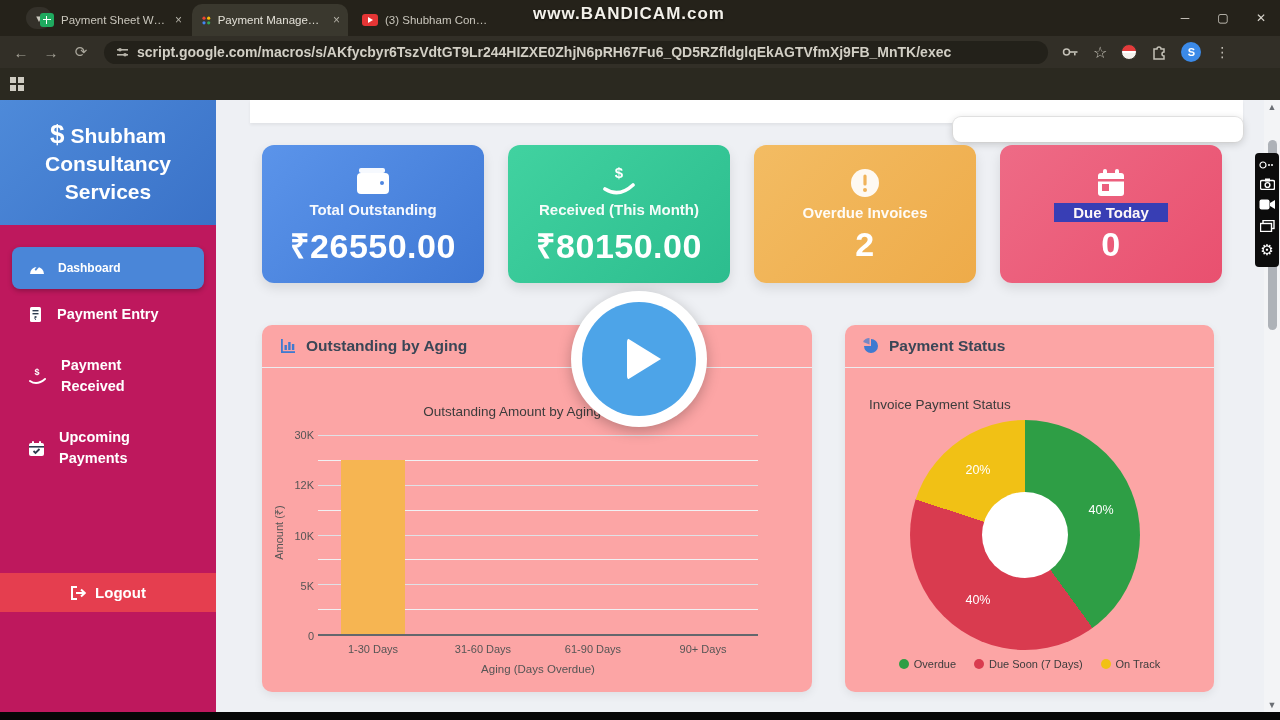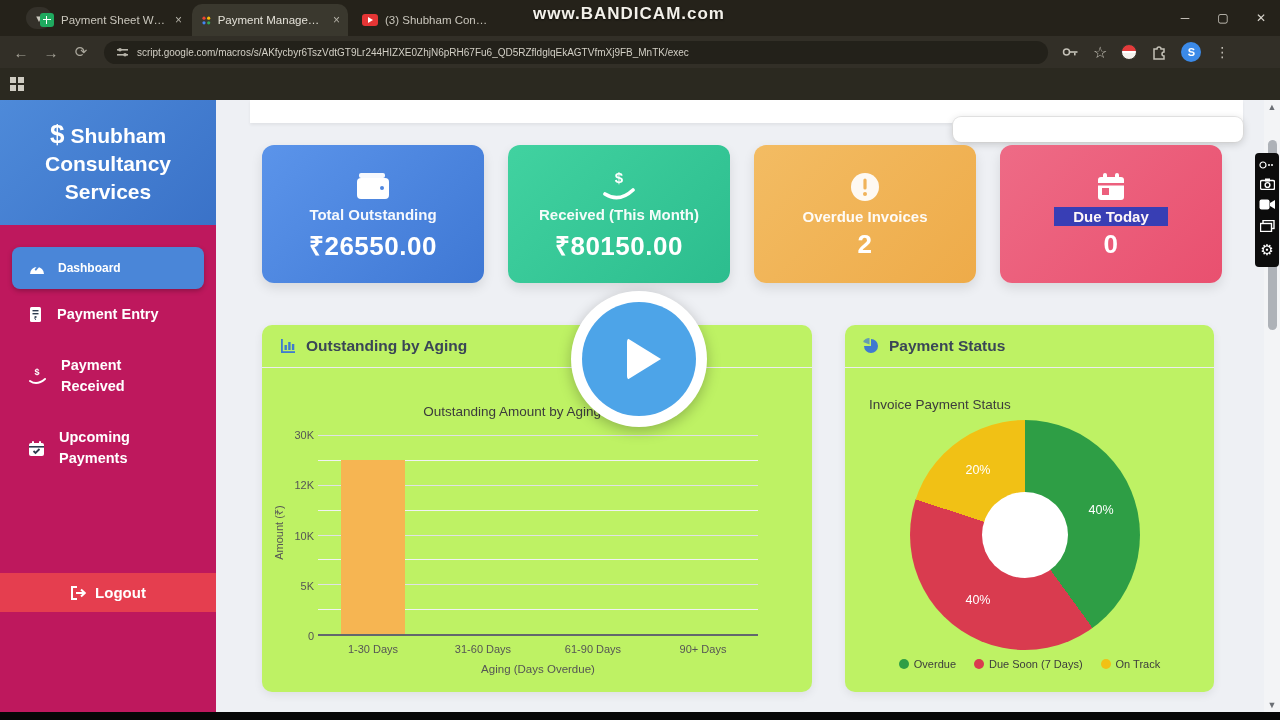--- a/index.html
+++ b/index.html
@@ -18,21 +18,21 @@
      background:linear-gradient(#fff,#fff) 0 3px/8px 1px no-repeat, linear-gradient(#fff,#fff) 3px 0/1px 8px no-repeat; }
   .fav-yt { width:16px; height:12px; background:#e53535; border-radius:3px; position:relative; flex:0 0 auto; }
   .fav-yt::after { content:""; position:absolute; left:6px; top:3px; border-left:5px solid #fff; border-top:3px solid transparent; border-bottom:3px solid transparent; }
   .watermark { position:absolute; left:533px; top:4px; color:#f3f1ea; font-weight:bold; font-size:17px; letter-spacing:1px; text-shadow:0 1px 2px rgba(0,0,0,.6); }
   .win-controls { position:absolute; right:0; top:0; height:36px; display:flex; }
   .win-btn { width:38px; height:36px; display:flex; align-items:center; justify-content:center; color:#d8d5cc; font-size:12px; }
 
   .toolbar { position:absolute; left:0; top:36px; width:1280px; height:32px; background:#322f27; display:flex; align-items:center; }
   .nav-ic { width:30px; text-align:center; color:#aaa79c; font-size:15px; }
   .url-pill { margin-left:8px; width:944px; height:23px; background:#23211a; border-radius:12px; display:flex; align-items:center; padding:0 12px; gap:8px; }
-  .url-text { color:#d2cfc5; font-size:10px; white-space:nowrap; overflow:hidden; }
+  .url-text { color:#d2cfc5; font-size:14px; white-space:nowrap; overflow:hidden;font-weight:bold; }
   .bar-right { display:flex; align-items:center; gap:14px; margin-left:14px; }
   .ext-red { width:16px; height:16px; border-radius:50%; background:linear-gradient(#e33b3b 0 46%, #fff 46% 56%, #f4f2ee 56% 100%); border:1px solid #3a372e; }
   .avatar { width:20px; height:20px; border-radius:50%; background:#3b8ae8; color:#fff; font-size:11px; font-weight:bold; display:flex; align-items:center; justify-content:center; }
   .dots { color:#c4c1b7; font-size:14px; }
   svg.glyph { display:block; }
 
   .bookmarks { position:absolute; left:0; top:68px; width:1280px; height:32px; background:#2b2920; }
   .apps-grid { position:absolute; left:10px; top:9px; width:14px; height:14px;
     background:
       linear-gradient(#cfccc2,#cfccc2) 0 0/6px 6px no-repeat,
@@ -58,29 +58,29 @@
   .page-title { position:absolute; left:266px; top:-6px; height:26px; display:flex; align-items:center; gap:9px; font-size:17px; font-weight:bold; color:#2e3b4e; }
   .pt-icon { width:16px; height:16px; border-radius:3px; background:#3f7ad0; position:relative; }
   .pt-icon::after { content:""; position:absolute; left:3px; bottom:3px; width:10px; height:9px;
     background: linear-gradient(#fff,#fff) 0 100%/2px 5px no-repeat, linear-gradient(#fff,#fff) 4px 100%/2px 9px no-repeat, linear-gradient(#fff,#fff) 8px 100%/2px 7px no-repeat; }
   .tooltip-box { position:absolute; left:953px; top:17px; width:290px; height:25px; background:#fff; border-radius:8px; box-shadow:0 2px 8px rgba(0,0,0,.18), 0 0 0 1px #ececec; }
 
   
   .card { position:absolute; top:45px; width:222px; height:138px; border-radius:12px; color:#fff; text-align:center; box-shadow:0 5px 12px rgba(0,0,0,.10); display:flex; flex-direction:column; align-items:center; justify-content:center; gap:4px; }
   .card .c-icon { height:34px; display:flex; align-items:flex-end; justify-content:center; margin-bottom:2px; }
   .card .c-label { font-size:15px; font-weight:bold; opacity:.95; }
-  .card .c-value { font-size:26px; font-weight:bold; letter-spacing:.5px; }
+  .card .c-value { font-size:34px; font-weight:bold; letter-spacing:.5px; }
   .c-blue   { left:262px;  background:linear-gradient(135deg,#5b94ea,#3f78d4); }
   .c-green  { left:508px;  background:linear-gradient(135deg,#41d2a0,#2cbd8e); }
   .c-orange { left:754px;  background:linear-gradient(135deg,#f3bc63,#eeab49); }
   .c-pink   { left:1000px; background:linear-gradient(135deg,#ee6b86,#e9506f); }
   .sel-hl { background:#2f3db8; padding:1px 19px; }
 
   
-  .panel { position:absolute; top:225px; background:#bef264; border-radius:10px; box-shadow:0 3px 10px rgba(0,0,0,.07); }
+  .panel { position:absolute; top:225px; background:#fca5a5; border-radius:10px; box-shadow:0 3px 10px rgba(0,0,0,.07); }
   .panel-aging  { left:262px; width:550px; height:367px; }
   .panel-status { left:845px; width:369px; height:367px; }
   .panel-head { height:43px; display:flex; align-items:center; gap:10px; padding-left:18px; font-size:15.5px; font-weight:bold; color:#3a4656; border-bottom:1px solid #ececf0; }
 
   
   .bar-title { position:absolute; left:56px; top:79px; width:440px; text-align:center; font-size:13.5px; color:#3c3c3c; }
   .bar-plot { position:absolute; left:56px; top:110px; width:440px; height:201px; border-bottom:2px solid #63676d;
     background-image:
       repeating-linear-gradient(to top, transparent 0, transparent calc(25% - 1px), #dfe1e6 calc(25% - 1px), #dfe1e6 25%),
       repeating-linear-gradient(to top, transparent 0, transparent calc(12.5% - 1px), #f0f1f4 calc(12.5% - 1px), #f0f1f4 12.5%); }

